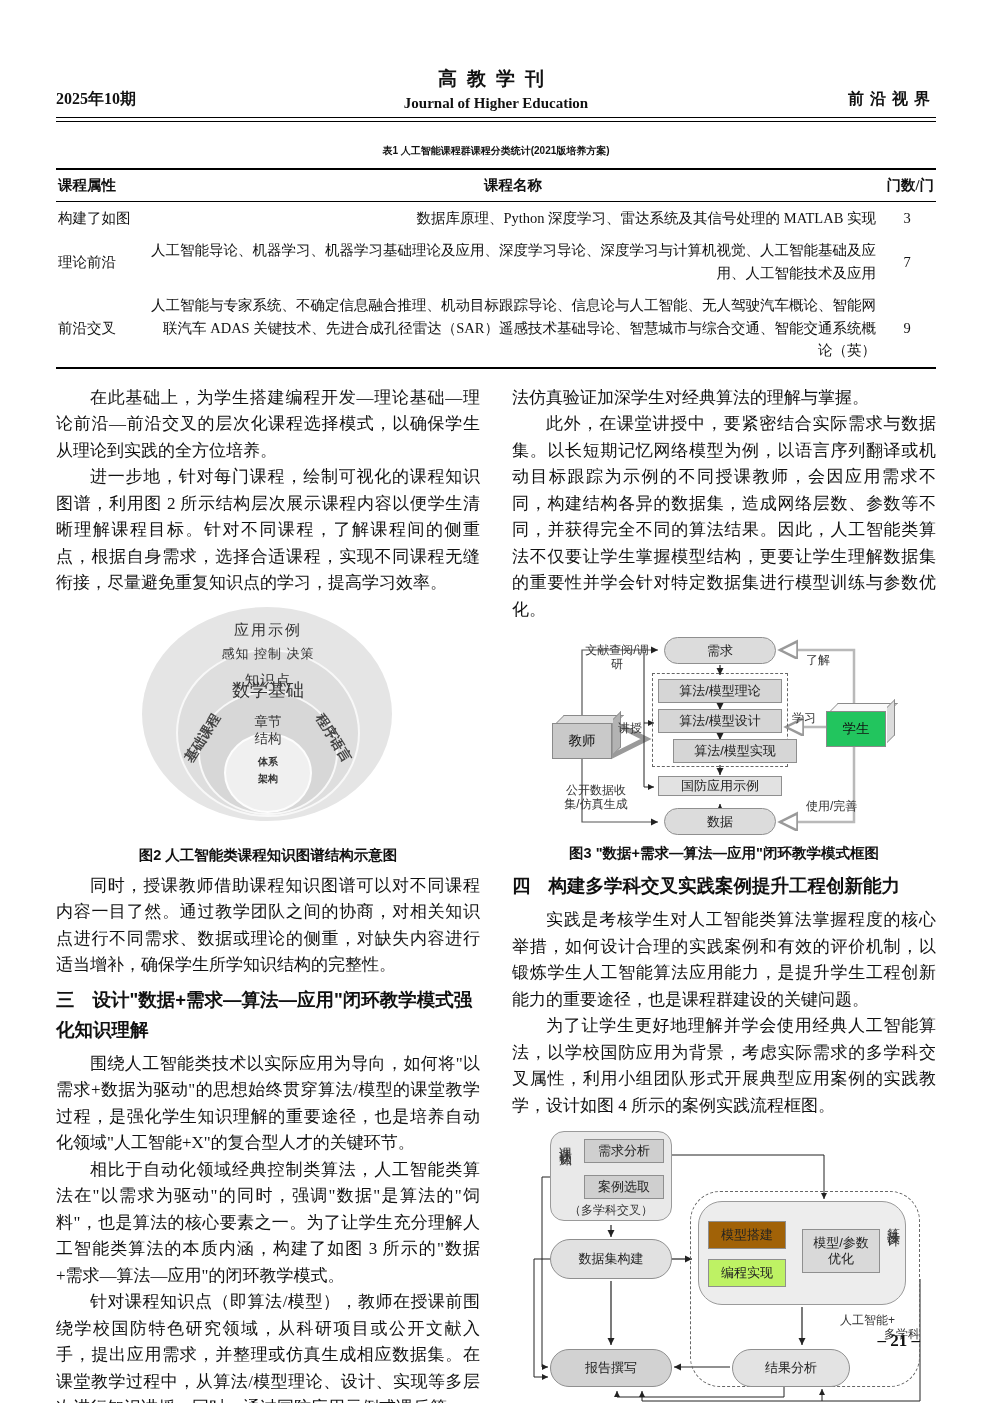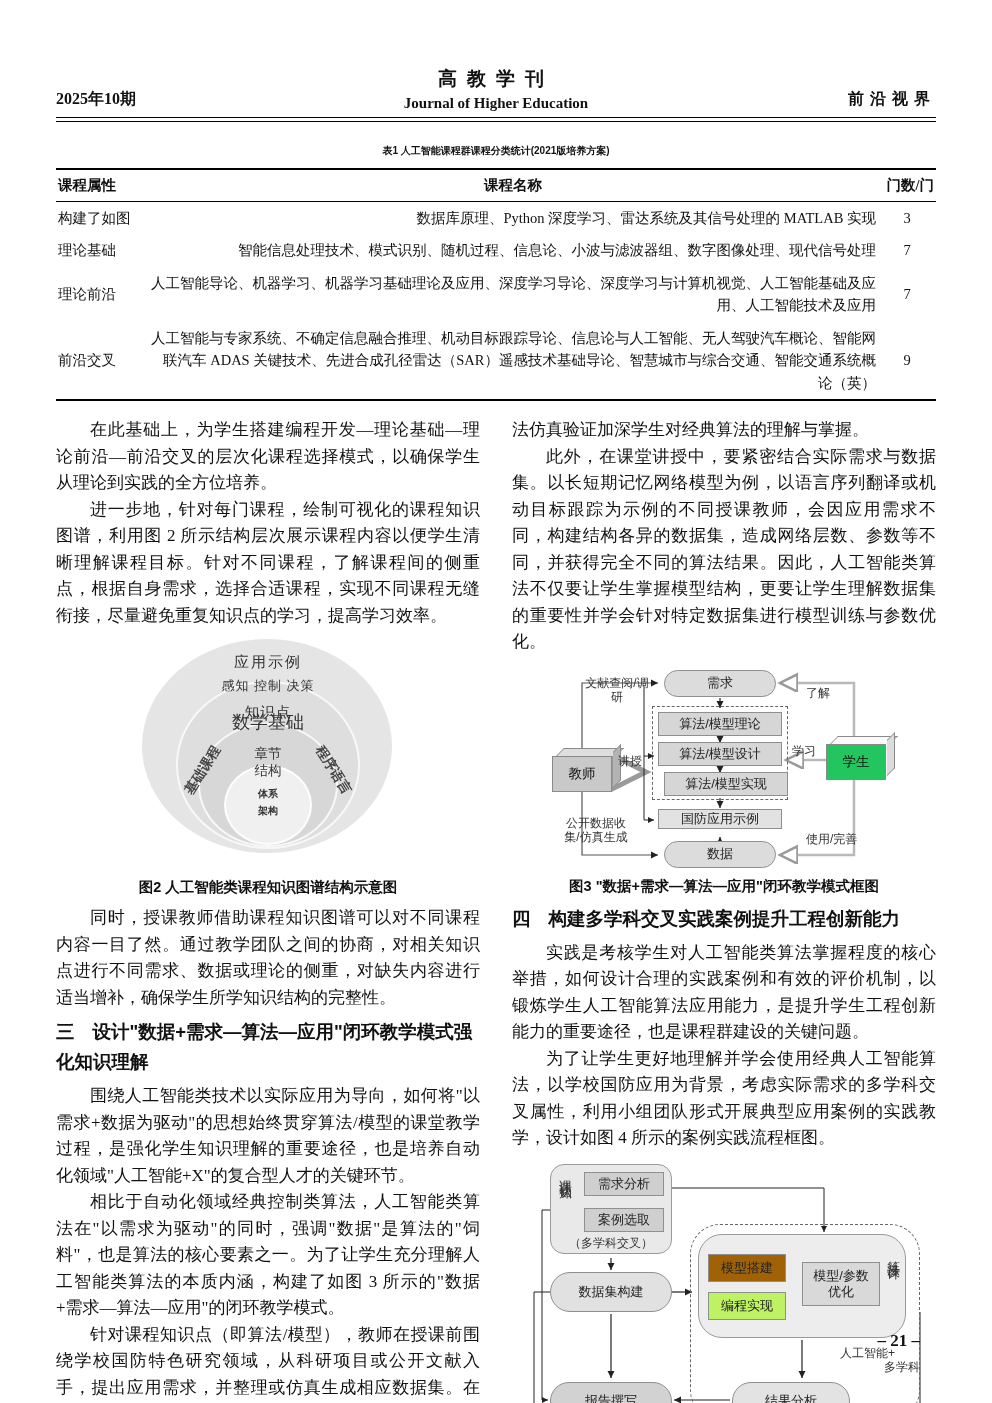--- a/index.html
+++ b/index.html
@@ -95,25 +95,20 @@
         <th>门数/门</th>
       </tr>
     </thead>
     <tbody>
       <tr>
         <td class="attr">构建了如图</td>
         <td class="courses">数据库原理、Python 深度学习、雷达系统及其信号处理的 MATLAB 实现</td>
         <td class="cnt">3</td>
       </tr>
       <tr>
-        <td class="attr">理论基础</td>
-        <td class="courses">智能信息处理技术、模式识别、随机过程、信息论、小波与滤波器组、数字图像处理、现代信号处理</td>
-        <td class="cnt">7</td>
-      </tr>
-      <tr>
         <td class="attr">理论前沿</td>
         <td class="courses">人工智能导论、机器学习、机器学习基础理论及应用、深度学习导论、深度学习与计算机视觉、人工智能基础及应用、人工智能技术及应用</td>
         <td class="cnt">7</td>
       </tr>
       <tr>
         <td class="attr">前沿交叉</td>
         <td class="courses">人工智能与专家系统、不确定信息融合推理、机动目标跟踪导论、信息论与人工智能、无人驾驶汽车概论、智能网联汽车 ADAS 关键技术、先进合成孔径雷达（SAR）遥感技术基础导论、智慧城市与综合交通、智能交通系统概论（英）</td>
         <td class="cnt">9</td>
       </tr>
     </tbody>
@@ -183,21 +178,21 @@
           <path d="M196,130 V140" fill="none" stroke="#222" stroke-width="1.2" marker-end="url(#a3)"></path>
           <path d="M196,172 V169" fill="none" stroke="#222" stroke-width="1.2" marker-end="url(#a3)"></path>
 
           <path d="M120,18 V152 H130" fill="none" stroke="#222" stroke-width="1" marker-end="url(#a3)"></path>
           <path d="M120,88 H130" fill="none" stroke="#222" stroke-width="1" marker-end="url(#a3)"></path>
         </svg>
         <div class="nbox stad" style="left:140px;top:2px;width:112px;height:27px;background:#dcdcdc">需求</div>
         <div class="dash" style="left:128px;top:38px;width:136px;height:94px"></div>
         <div class="nbox" style="left:134px;top:44px;width:124px;height:24px">算法/模型理论</div>
         <div class="nbox" style="left:134px;top:74px;width:124px;height:24px">算法/模型设计</div>
-        <div class="nbox" style="left:140px;top:104px;width:124px;height:24px">算法/模型实现</div>
+        <div class="nbox" style="left:149px;top:104px;width:124px;height:24px">算法/模型实现</div>
         <div class="nbox" style="left:134px;top:141px;width:124px;height:20px;background:#e2e2e2">国防应用示例</div>
         <div class="nbox stad" style="left:140px;top:173px;width:112px;height:27px;background:#dcdcdc">数据</div>
         <div class="cube" style="left:28px;top:88px;width:60px;height:36px">
           <div class="ctop" style="background:#dedede"></div>
           <div class="cside" style="background:#b3b3b3"></div>
           <div class="face" style="background:#c9c9c9">教师</div>
         </div>
         <div class="cube" style="left:302px;top:76px;width:60px;height:36px">
           <div class="ctop" style="background:#fafafa"></div>
           <div class="cside" style="background:#dcdcdc"></div>

